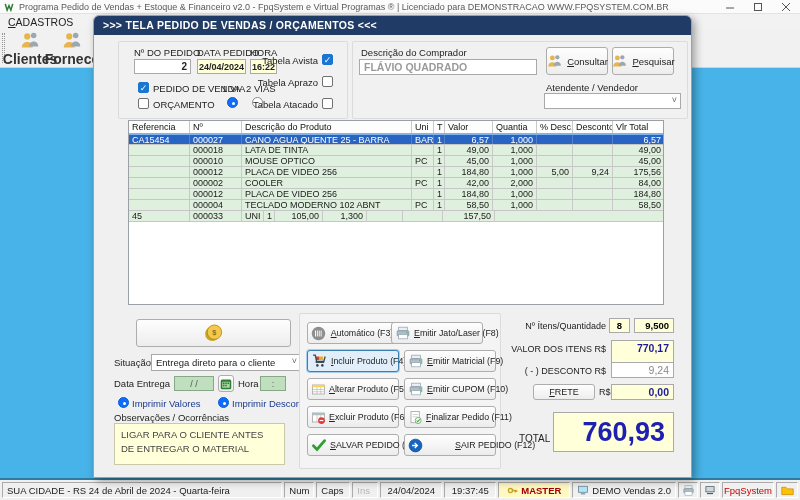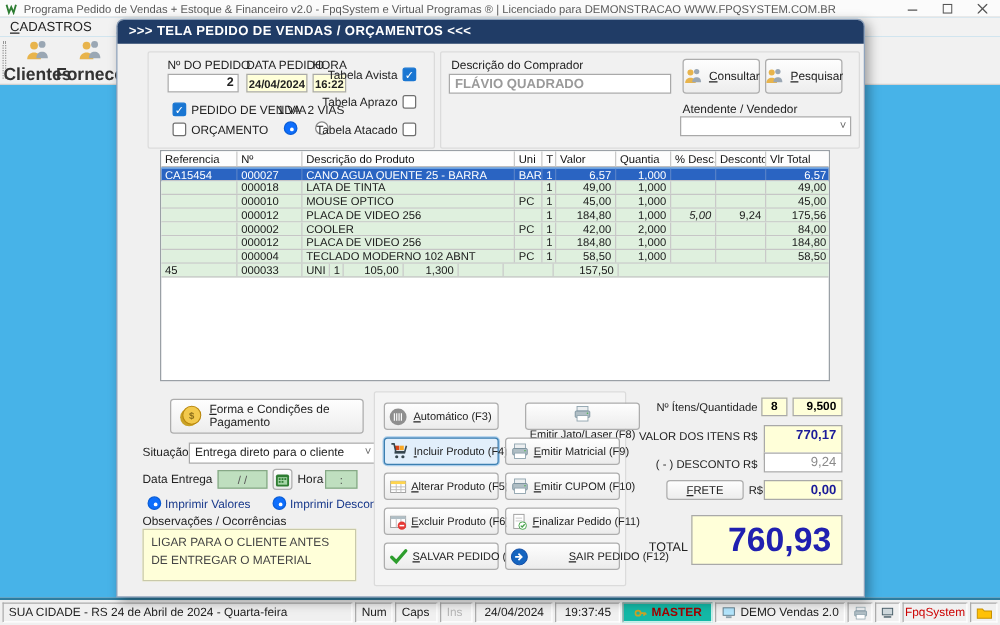--- a/index.html
+++ b/index.html
@@ -18,21 +18,21 @@
   .grip { width:3px; height:30px; margin:0 4px 0 2px; border-left:1px dotted #979797; border-right:1px dotted #979797; }
   .tb-btn { width:42px; height:37px; display:flex; flex-direction:column; align-items:center; justify-content:center; }
   .tb-lbl { font-size:14px; font-weight:bold; color:#333; margin-top:-1px; }
   .mdi { position:absolute; left:0; top:68px; width:800px; height:410px; background:#47B3E8; }
 
   
   .statusbar { position:absolute; left:0; top:478px; width:800px; height:22px; background:#F0F0F0; border-top:2px solid #2E7DA0; display:flex; gap:2px; padding:2px 2px; align-items:stretch; }
   .sb { border:1px solid; border-color:#ABABAB #FFFFFF #FFFFFF #ABABAB; background:#F0F0F0; font-size:9.5px; color:#222; display:flex; align-items:center; gap:3px; padding:0 4px; white-space:nowrap; }
   .sb-loc { flex:1; }
   .sb-ins { color:#B5B5B5; }
-  .sb-master { background:#14b8a6; color:#A00000; font-weight:bold; width:72px; justify-content:center; }
+  .sb-master { background:#fef9c3; color:#A00000; font-weight:bold; width:72px; justify-content:center; }
   .sb-fpq { color:#CC0000; width:52px; justify-content:center; }
 
   
   .dialog { position:absolute; left:93px; top:15px; width:599px; height:463px; background:#F0F0F0; border:1px solid #8FA3BC; border-radius:6px 6px 0 0; box-shadow:3px 3px 9px rgba(0,0,0,.35); z-index:10; }
   .dlg-title { height:19px; background:#203C66; border-radius:5px 5px 0 0; color:#FFF; font-size:10.5px; font-weight:bold; line-height:19px; padding-left:9px; letter-spacing:.3px; }
   .panel { position:absolute; border:1px solid #DBDBDB; background:#F1F1F1; border-radius:2px; }
   .lbl { position:absolute; font-size:9.5px; color:#222; white-space:nowrap; }
   .inp { position:absolute; background:#FFF; border:1px solid #A9A9A9; font-size:10px; color:#222; }
   .yellow { background:#FFFFD9 !important; }
   .navy { color:#1B1B99 !important; font-weight:bold; }
@@ -255,21 +255,21 @@
             <div class="tc" style="width: 52px; text-align: right;">45,00</div>
           </div>
           <div class="trow">
             <div class="tc" style="width: 61px; text-align: left;"></div>
             <div class="tc" style="width: 52px; text-align: left;">000012</div>
             <div class="tc" style="width: 170px; text-align: left;">PLACA DE VIDEO 256</div>
             <div class="tc" style="width: 22px; text-align: left;"></div>
             <div class="tc" style="width: 11px; text-align: left;">1</div>
             <div class="tc" style="width: 48px; text-align: right;">184,80</div>
             <div class="tc" style="width: 44px; text-align: right;">1,000</div>
-            <div class="tc" style="width: 36px; text-align: right; font-style: italic;">5,00</div>
+            <div class="tc" style="width: 36px; text-align: right;">5,00</div>
             <div class="tc" style="width: 40px; text-align: right;">9,24</div>
             <div class="tc" style="width: 52px; text-align: right;">175,56</div>
           </div>
           <div class="trow">
             <div class="tc" style="width: 61px; text-align: left;"></div>
             <div class="tc" style="width: 52px; text-align: left;">000002</div>
             <div class="tc" style="width: 170px; text-align: left;">COOLER</div>
             <div class="tc" style="width: 22px; text-align: left;">PC</div>
             <div class="tc" style="width: 11px; text-align: left;">1</div>
             <div class="tc" style="width: 48px; text-align: right;">42,00</div>
@@ -317,21 +317,20 @@
     </div>
 
     <div class="btn" style="left:42px;top:303px;width:155px;height:28px">
       <span class="ic">
           <svg viewBox="0 0 26 26" width="22" height="22">
             <ellipse cx="11" cy="14" rx="8.5" ry="8.5" fill="#C9A227"></ellipse>
             <ellipse cx="13.5" cy="12" rx="8.5" ry="8.5" fill="#F2C94C" stroke="#B8860B"></ellipse>
             <text x="13.5" y="15.5" font-size="9" text-anchor="middle" fill="#8A6D1A" font-weight="bold">$</text>
           </svg>
         </span>
-      <span class="fl" style="max-width:118px">Forma e Condições de Pagamento</span>
     </div>
     <span class="lbl" style="left:20px;top:341px">Situação</span>
     <div class="combo" style="left:57px;top:338px;width:150px;height:17px">
       <span>Entrega direto para o cliente</span>
       <span class="chev">˅</span>
     </div>
     <span class="lbl" style="left:20px;top:362px">Data Entrega</span>
     <div class="greenfld" style="left:80px;top:360px;width:40px;height:15px;line-height:14px">/ /</div>
     <div class="btn" style="left:124px;top:359px;width:16px;height:17px;padding:0">
       <span class="ic">
@@ -415,21 +414,21 @@
           <div class="abtn" style="left: 7px; top: 120px;">
             <span class="ic">
               <svg viewBox="0 0 20 20" width="16" height="16">
                 <path d="M3 11l4.5 4.5L17 4.5" fill="none" stroke="#2E9E2E" stroke-width="3.4" stroke-linecap="round"></path>
               </svg>
             </span>
             <span class="lab"><span class="fl">SALVAR PEDIDO (F7)</span></span>
           </div>
         </div>
       <div>
-          <div class="abtn" style="left: 120px; top: 8px; flex-direction: column;">
+          <div class="abtn" style="left: 91px; top: 8px;">
             <span class="ic">
               <svg viewBox="0 0 22 22" width="16" height="16">
                 <rect x="5" y="3" width="12" height="5" fill="#ECEFF1" stroke="#90A4AE"></rect>
                 <rect x="3" y="8" width="16" height="7" rx="1" fill="#B0BEC5" stroke="#78909C"></rect>
                 <rect x="5" y="13" width="12" height="6" fill="#FFF" stroke="#90A4AE"></rect>
                 <circle cx="16.5" cy="10.5" r="0.9" fill="#4CAF50"></circle>
               </svg>
             </span>
             <span class="lab"><span class="fl">Emitir Jato/Laser (F8)</span></span>
           </div>

